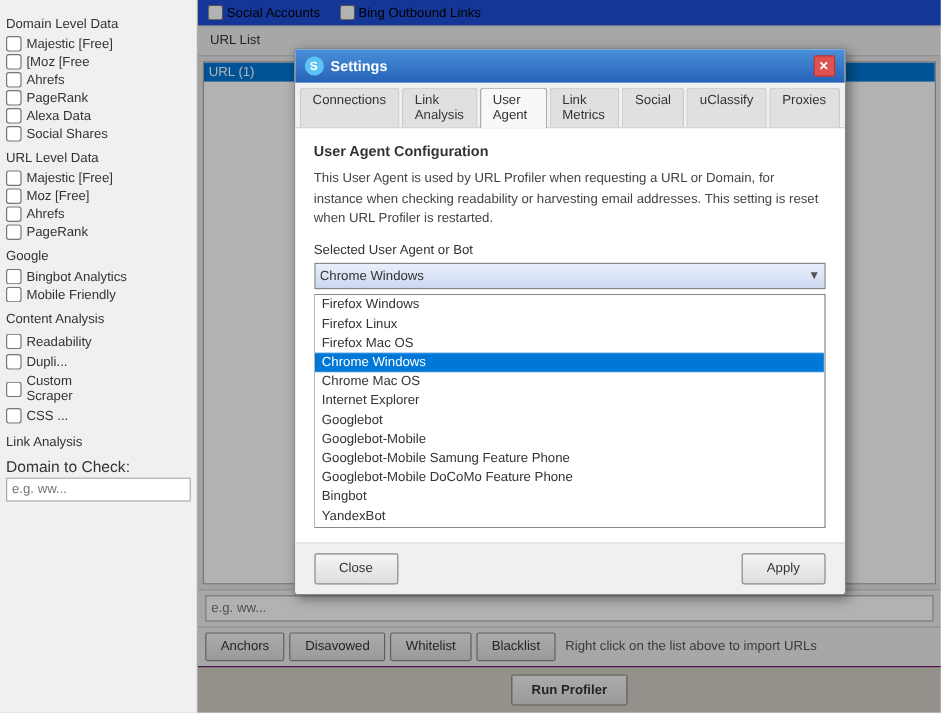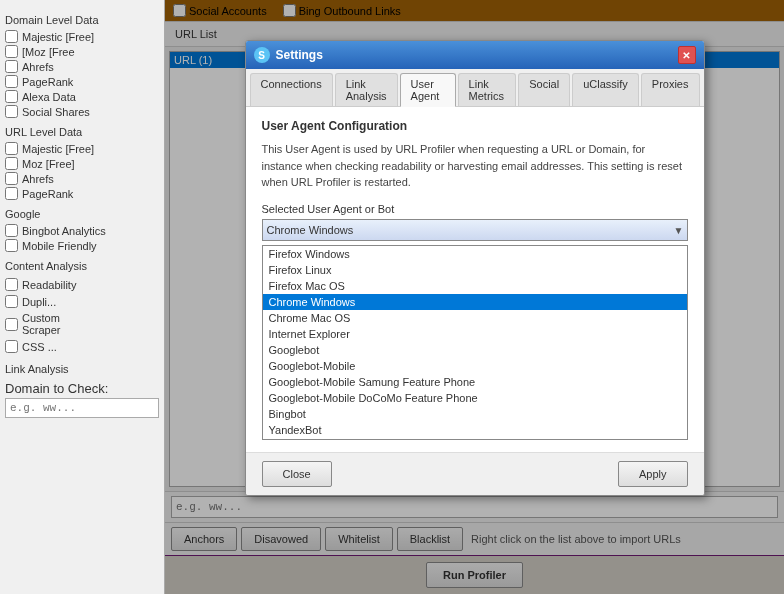--- a/index.html
+++ b/index.html
@@ -100,21 +100,20 @@
     }
 
     .bottom-input {
       height: 22px;
       border: 1px solid #aaa;
       padding: 2px 4px;
       font-size: 11px;
       color: #aaa;
       flex: 1;
       background: white;
-      font-family: Liberation Mono, monospace;
     }
 
     
     .bottom-buttons {
       background: #f0f0f0;
       border-top: 1px solid #ccc;
       padding: 4px 6px;
       display: flex;
       align-items: center;
     }
@@ -157,21 +156,21 @@
       border: 1px solid #888;
       background: linear-gradient(to bottom, #f5f5f5, #ddd);
       cursor: pointer;
       color: #333;
       border-radius: 2px;
       font-weight: bold;
     }
 
     
     .top-bar {
-      background: #a16207;
+      background: #1d4ed8;
       border-bottom: 1px solid #ccc;
       padding: 4px 8px;
       display: flex;
       align-items: center;
       gap: 16px;
       font-size: 11px;
     }
 
     .top-bar label {
       display: flex;

